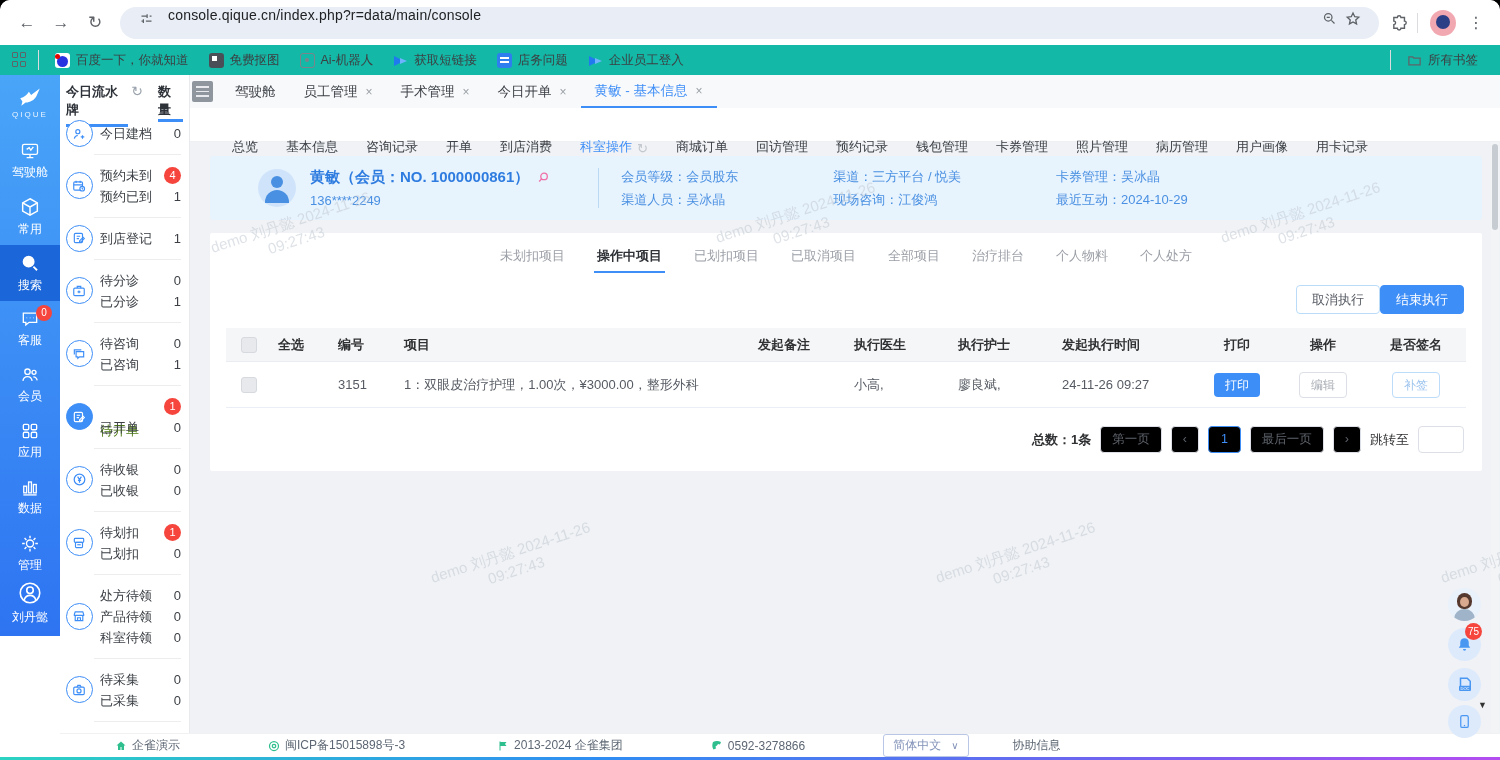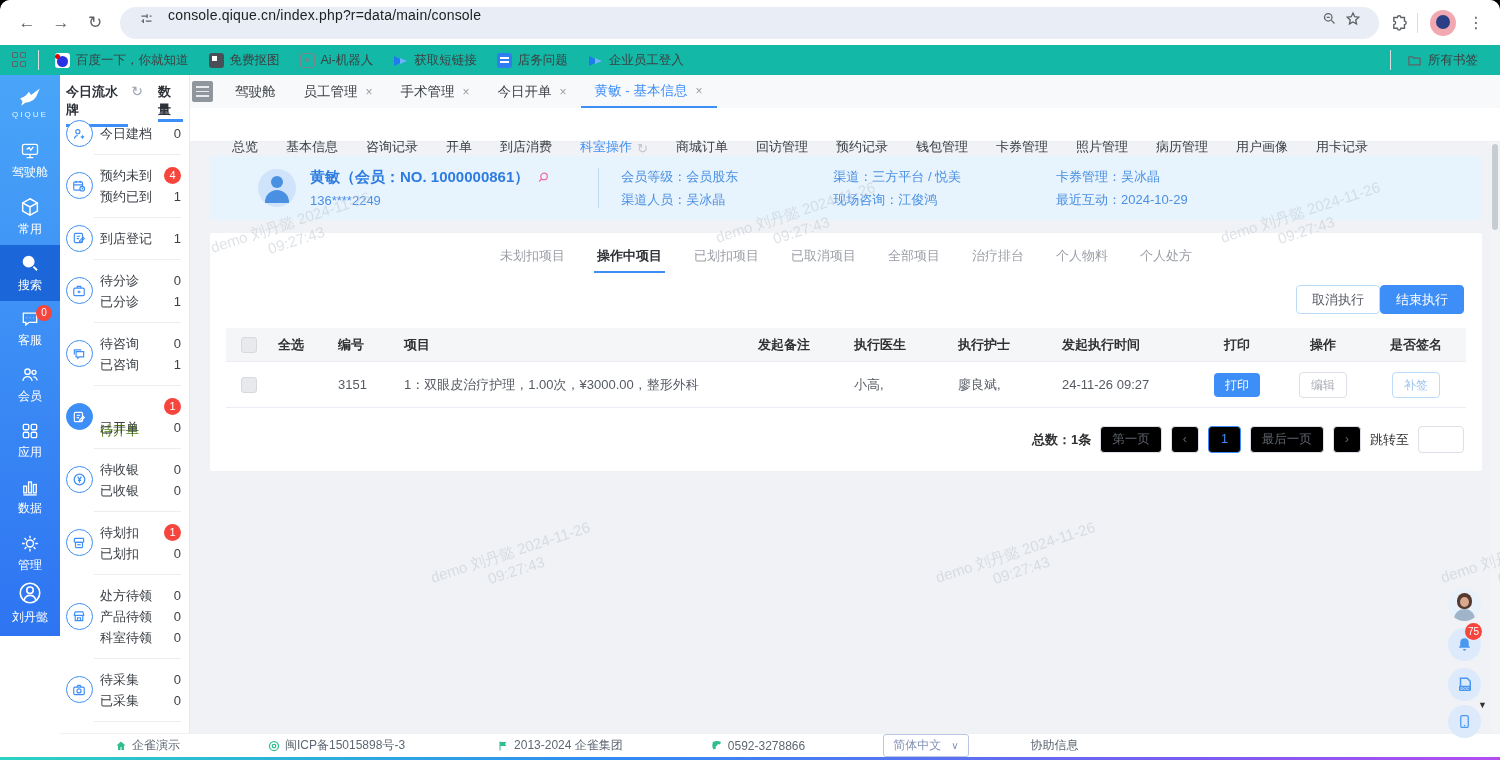--- a/index.html
+++ b/index.html
@@ -758,21 +758,21 @@
     <span class="ft-item" style="margin-left:88px">
       <svg width="12" height="12" viewBox="0 0 24 24" fill="#2fbf8f">
           <path d="M4 4c5-3 11-3 16 0l-2 5-4-1c-1 2-3 4-5 5l1 4-5 2C2 14 2 9 4 4z"></path>
         </svg>
       <span>0592-3278866</span>
       </span>
     <span class="lang-select" style="margin-left:78px">
       <span>简体中文</span>
       <span style="font-size:10px">∨</span>
       </span>
-    <span class="ft-item" style="margin-left:62px">
+    <span class="ft-item" style="margin-left:44px">
       <span>协助信息</span>
       </span>
   </div>
   <div id="bottomstrip"></div>
 
   <div class="fw" id="fw-avatar">
     <span class="fw-head"></span>
       <span class="fw-face"></span>
       <span class="fw-body"></span>
   </div>

